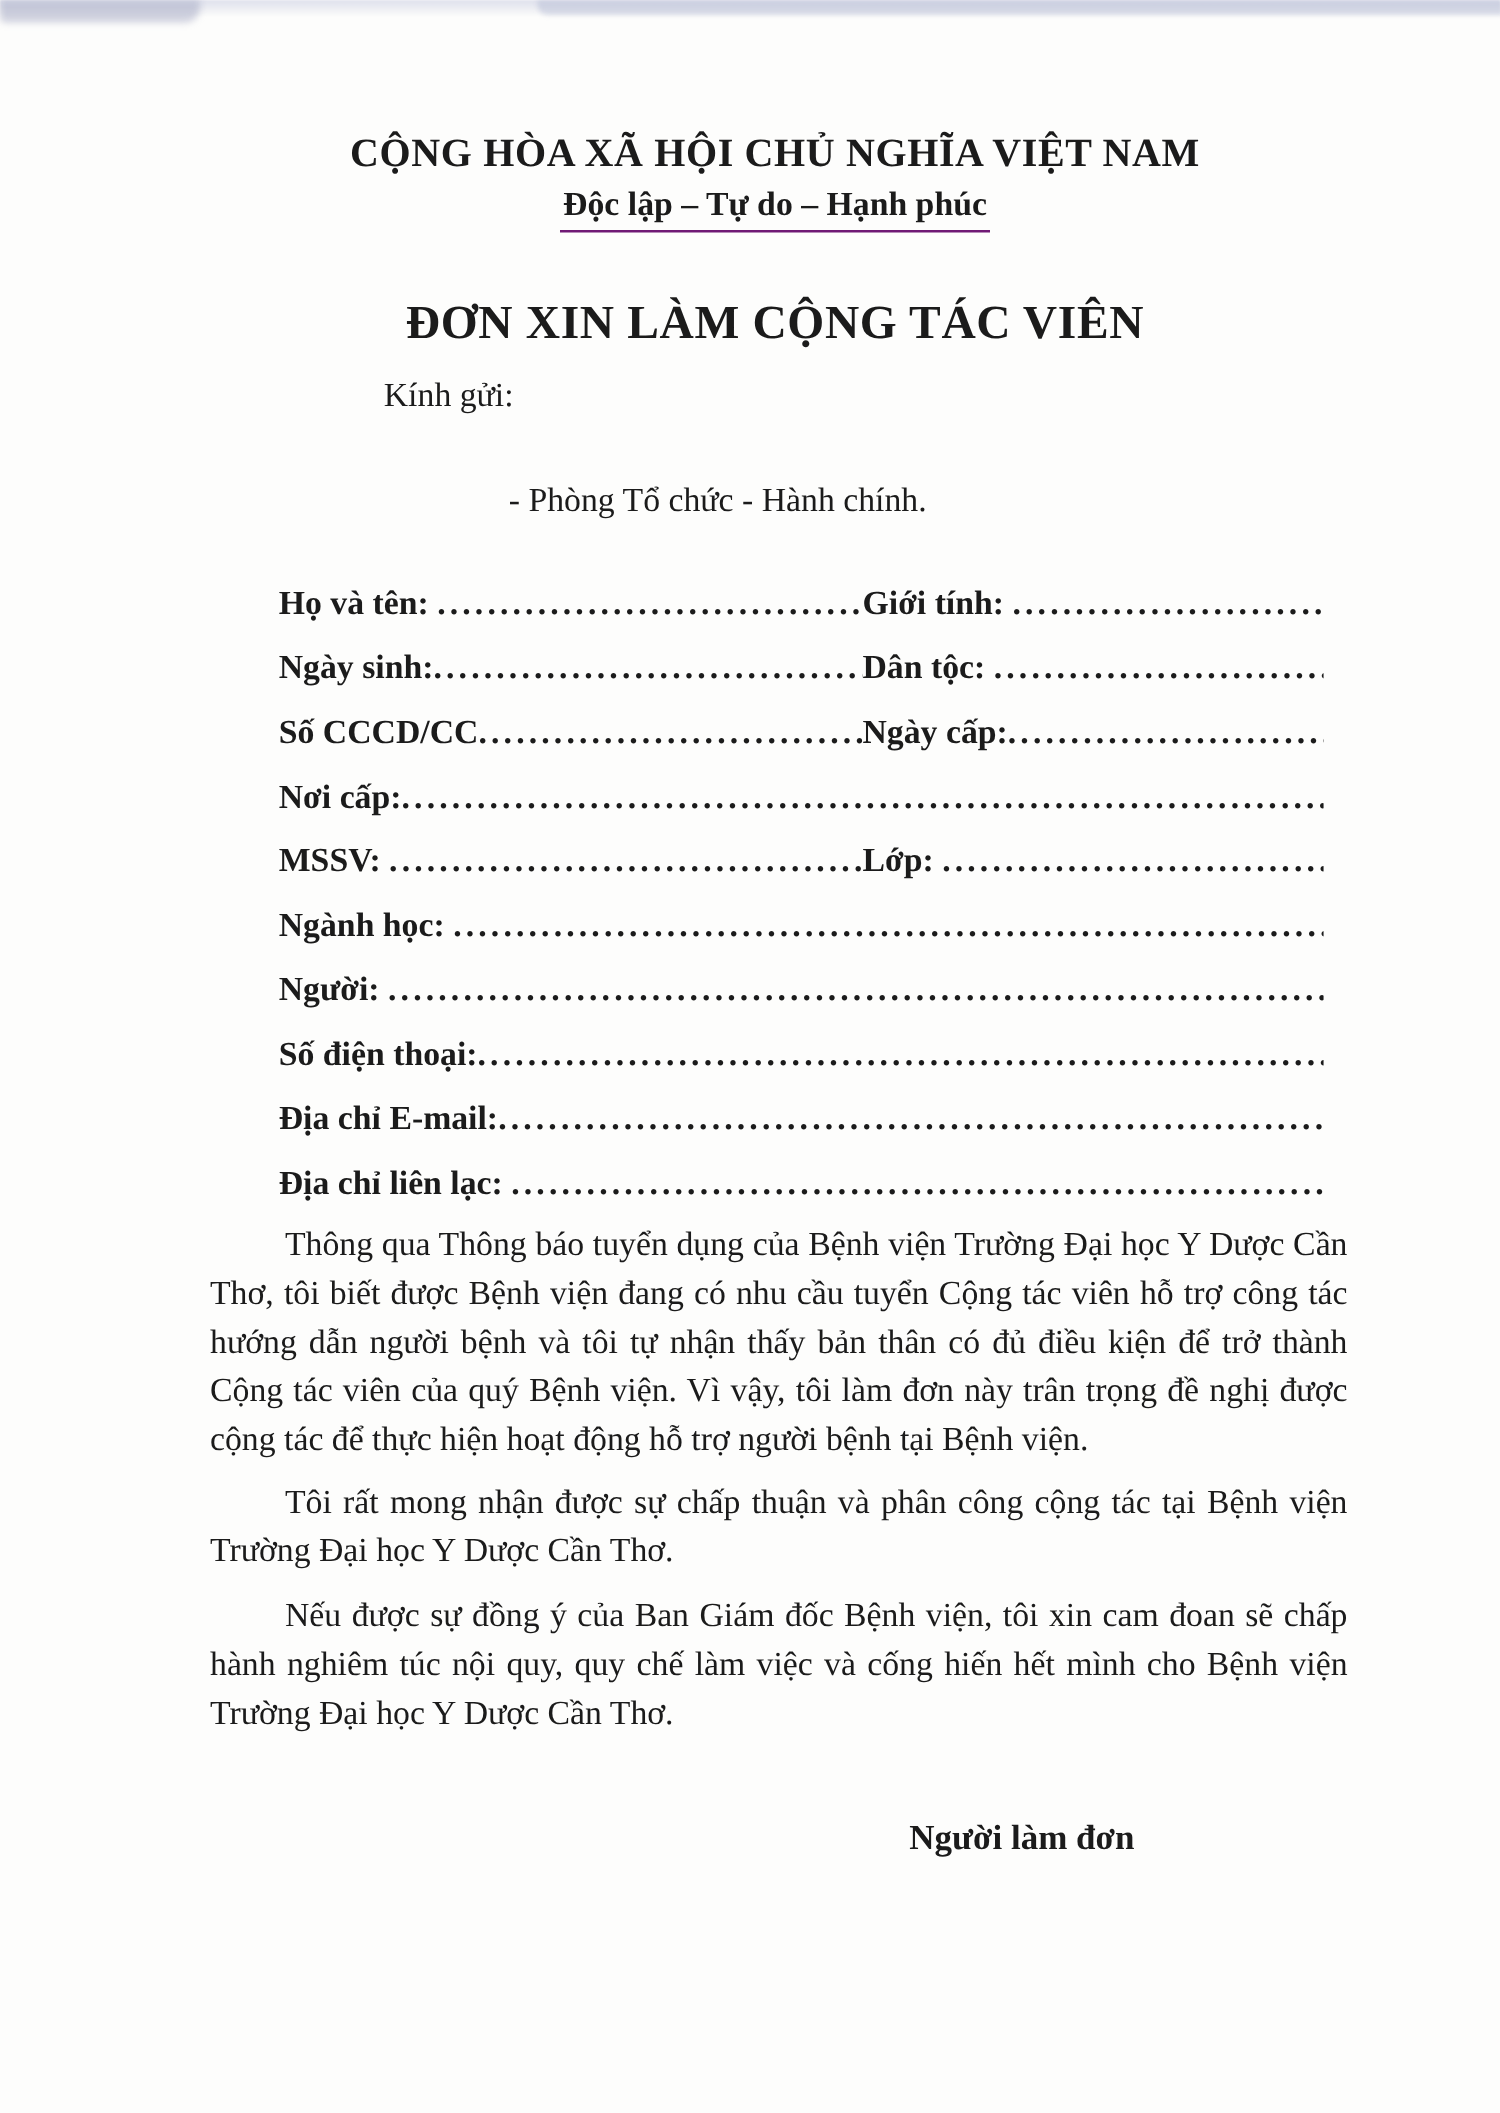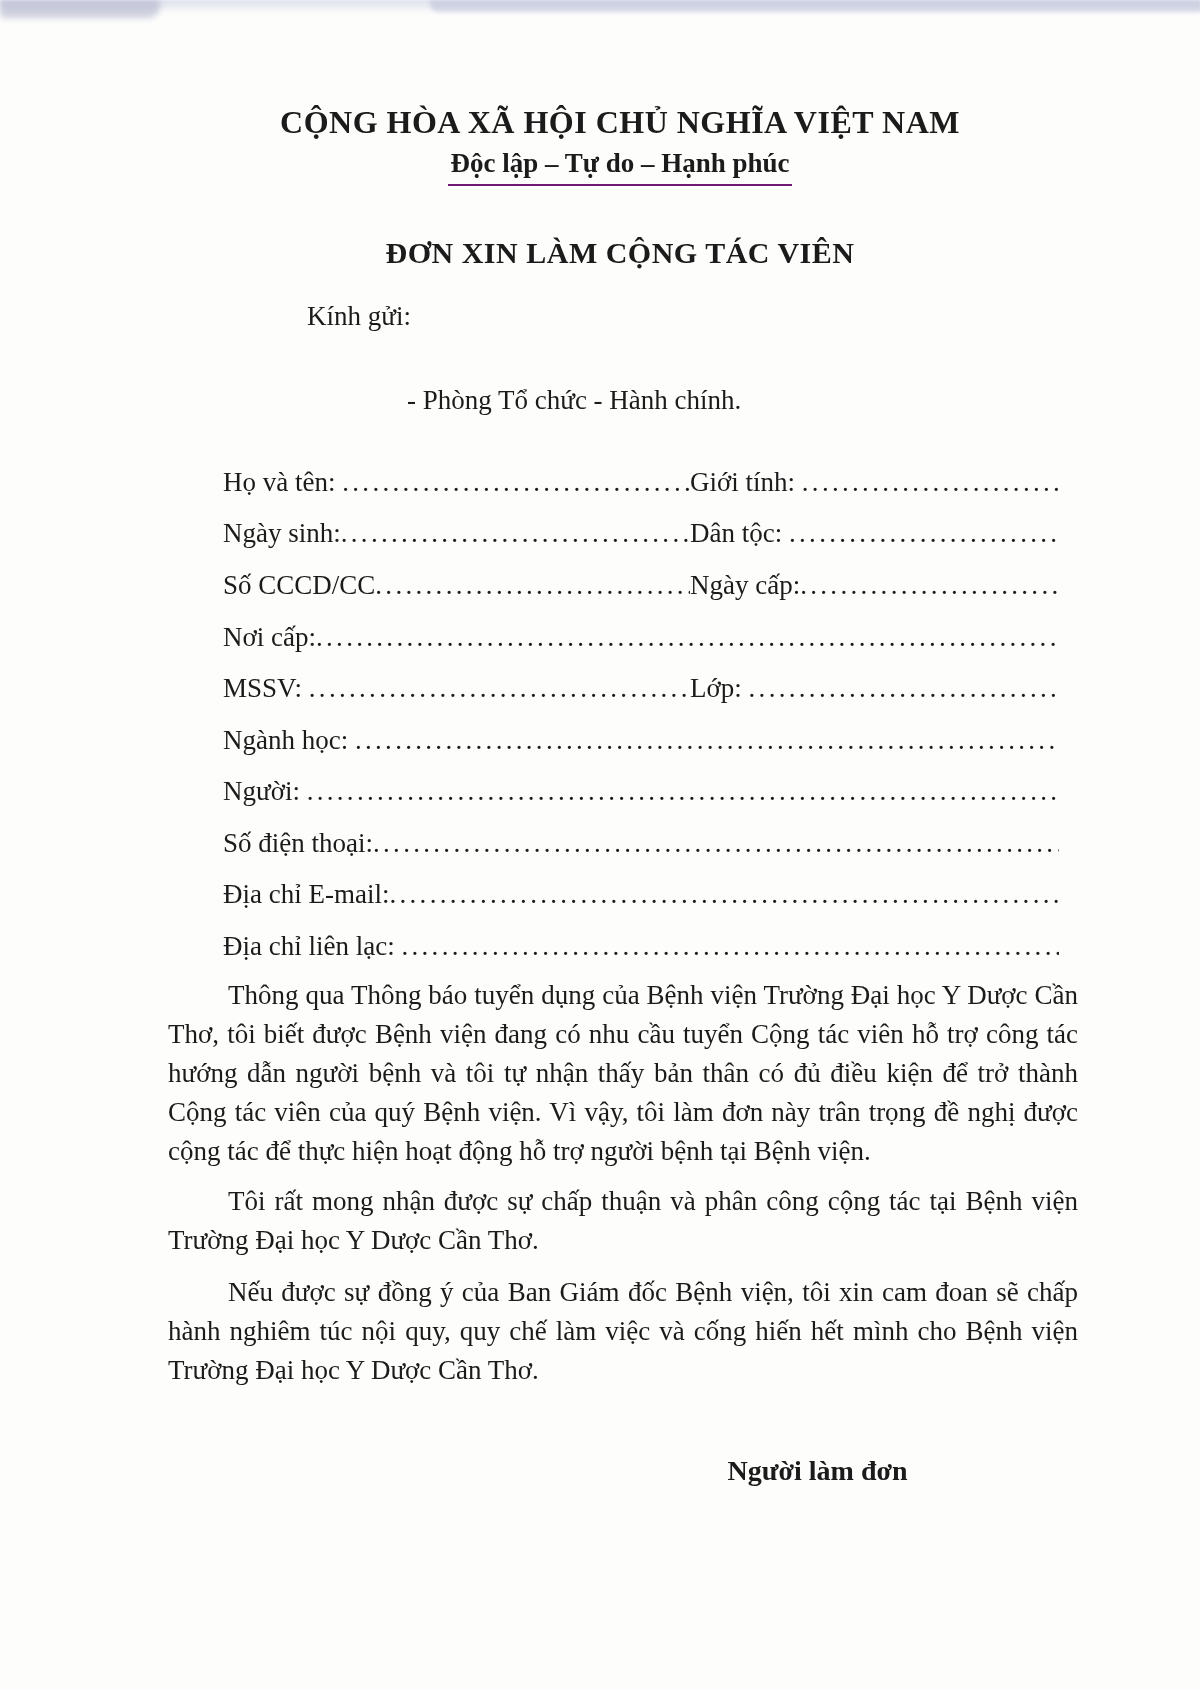--- a/index.html
+++ b/index.html
@@ -28,33 +28,33 @@
     display:flex; align-items:center; justify-content:center;
     padding-bottom:18px;
     font-size:27px;
   }
 
   .center-col { position:absolute; left:160px; width:920px; text-align:center; }
   .national-title { top:104px; font-size:32px; font-weight:bold; letter-spacing:0.5px; }
   .motto-wrap { top:148px; }
   .motto { display:inline-block; font-size:27px; font-weight:bold;
     border-bottom:2px solid #701a75; padding:0 2px 5px 2px; }
-  .doc-title { top:236px; font-size:30px; font-weight:bold; letter-spacing:0.5px; }
+  .doc-title { top:236px; font-size:38px; font-weight:bold; letter-spacing:0.5px; }
 
   .salutation { position:absolute; left:307px; top:301px; font-size:27px; }
   .recipient { position:absolute; left:407px; font-size:27px; white-space:nowrap; }
   .recipient-1 { top:343px; }
   .recipient-2 { top:385px; }
 
   .form-row {
     position:absolute; left:223px; width:836px; height:42px;
     display:flex; font-size:27px; line-height:40px;
     overflow:hidden; white-space:nowrap;
   }
-  .seg { display:flex; overflow:hidden; white-space:nowrap; }
+  .seg { display:flex; overflow:hidden; white-space:nowrap;font-weight:bold; }
   .seg-fixed { flex:0 0 467px; width:467px; }
   .seg-flex { flex:1 1 auto; min-width:0; }
   .flabel { white-space:pre; flex:0 0 auto; }
   .dots { flex:1 1 auto; min-width:0; overflow:hidden; letter-spacing:3.3px; }
 
   .para {
     position:absolute; left:168px; width:910px;
     font-size:27px; line-height:39px;
     text-align:justify; text-indent:60px;
   }

